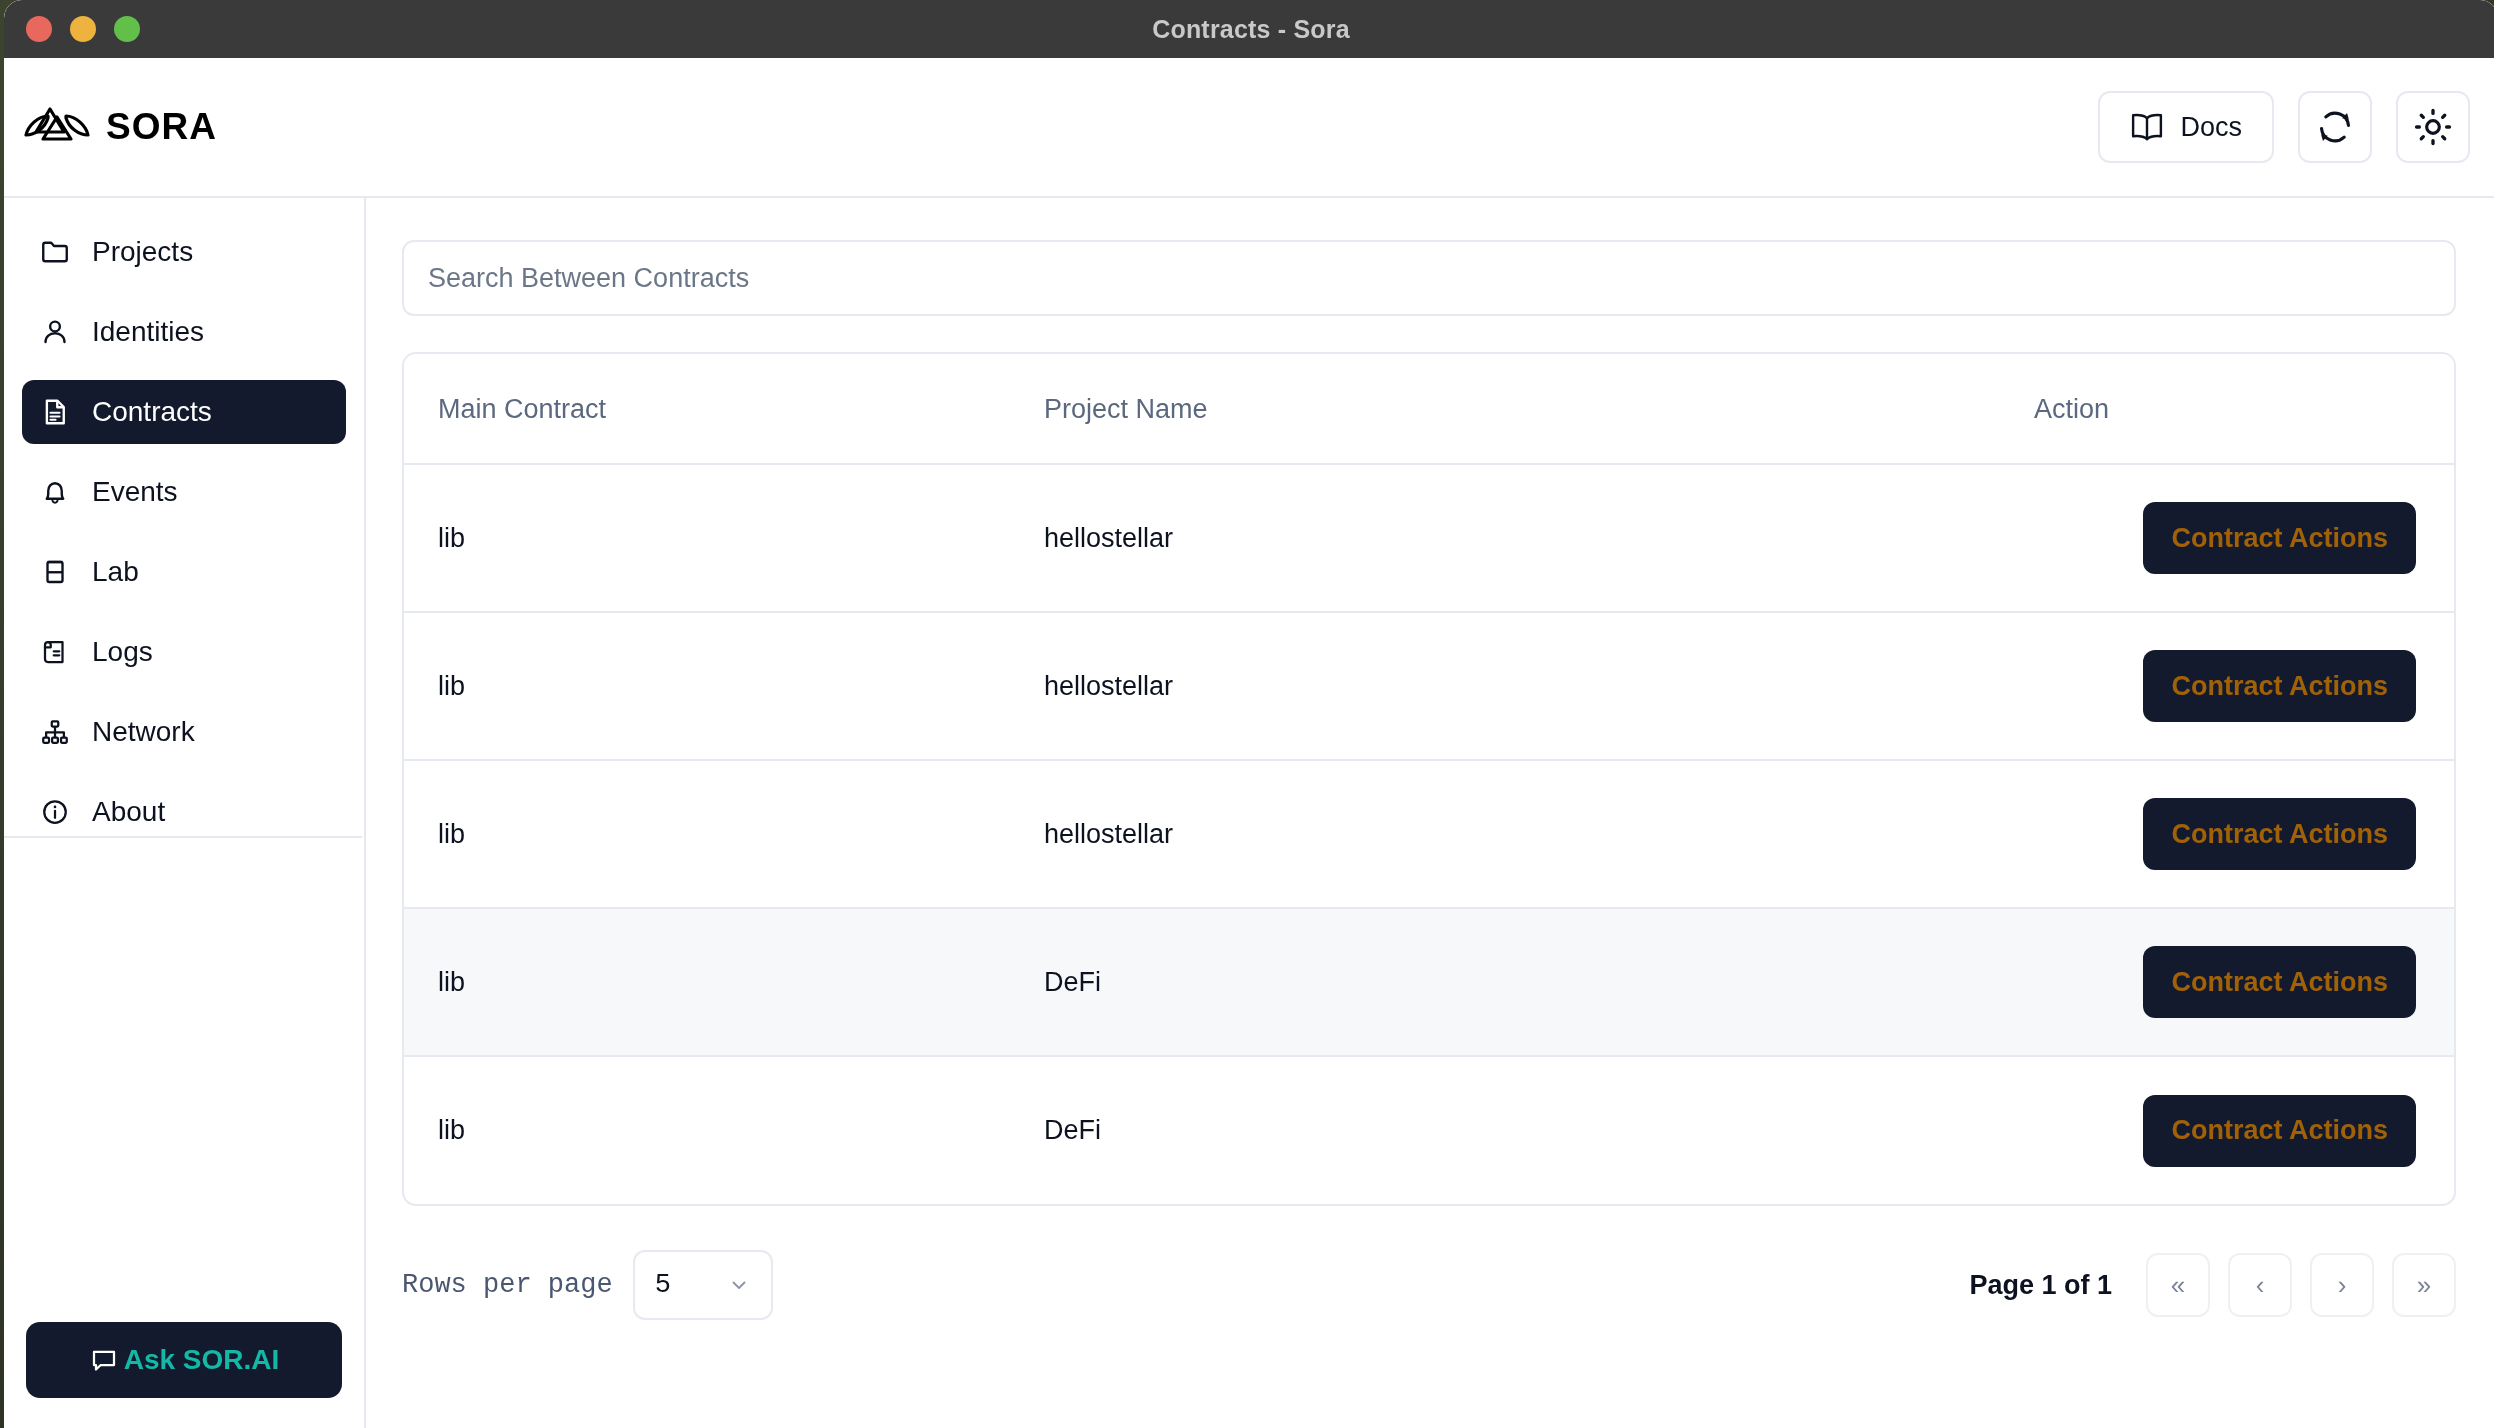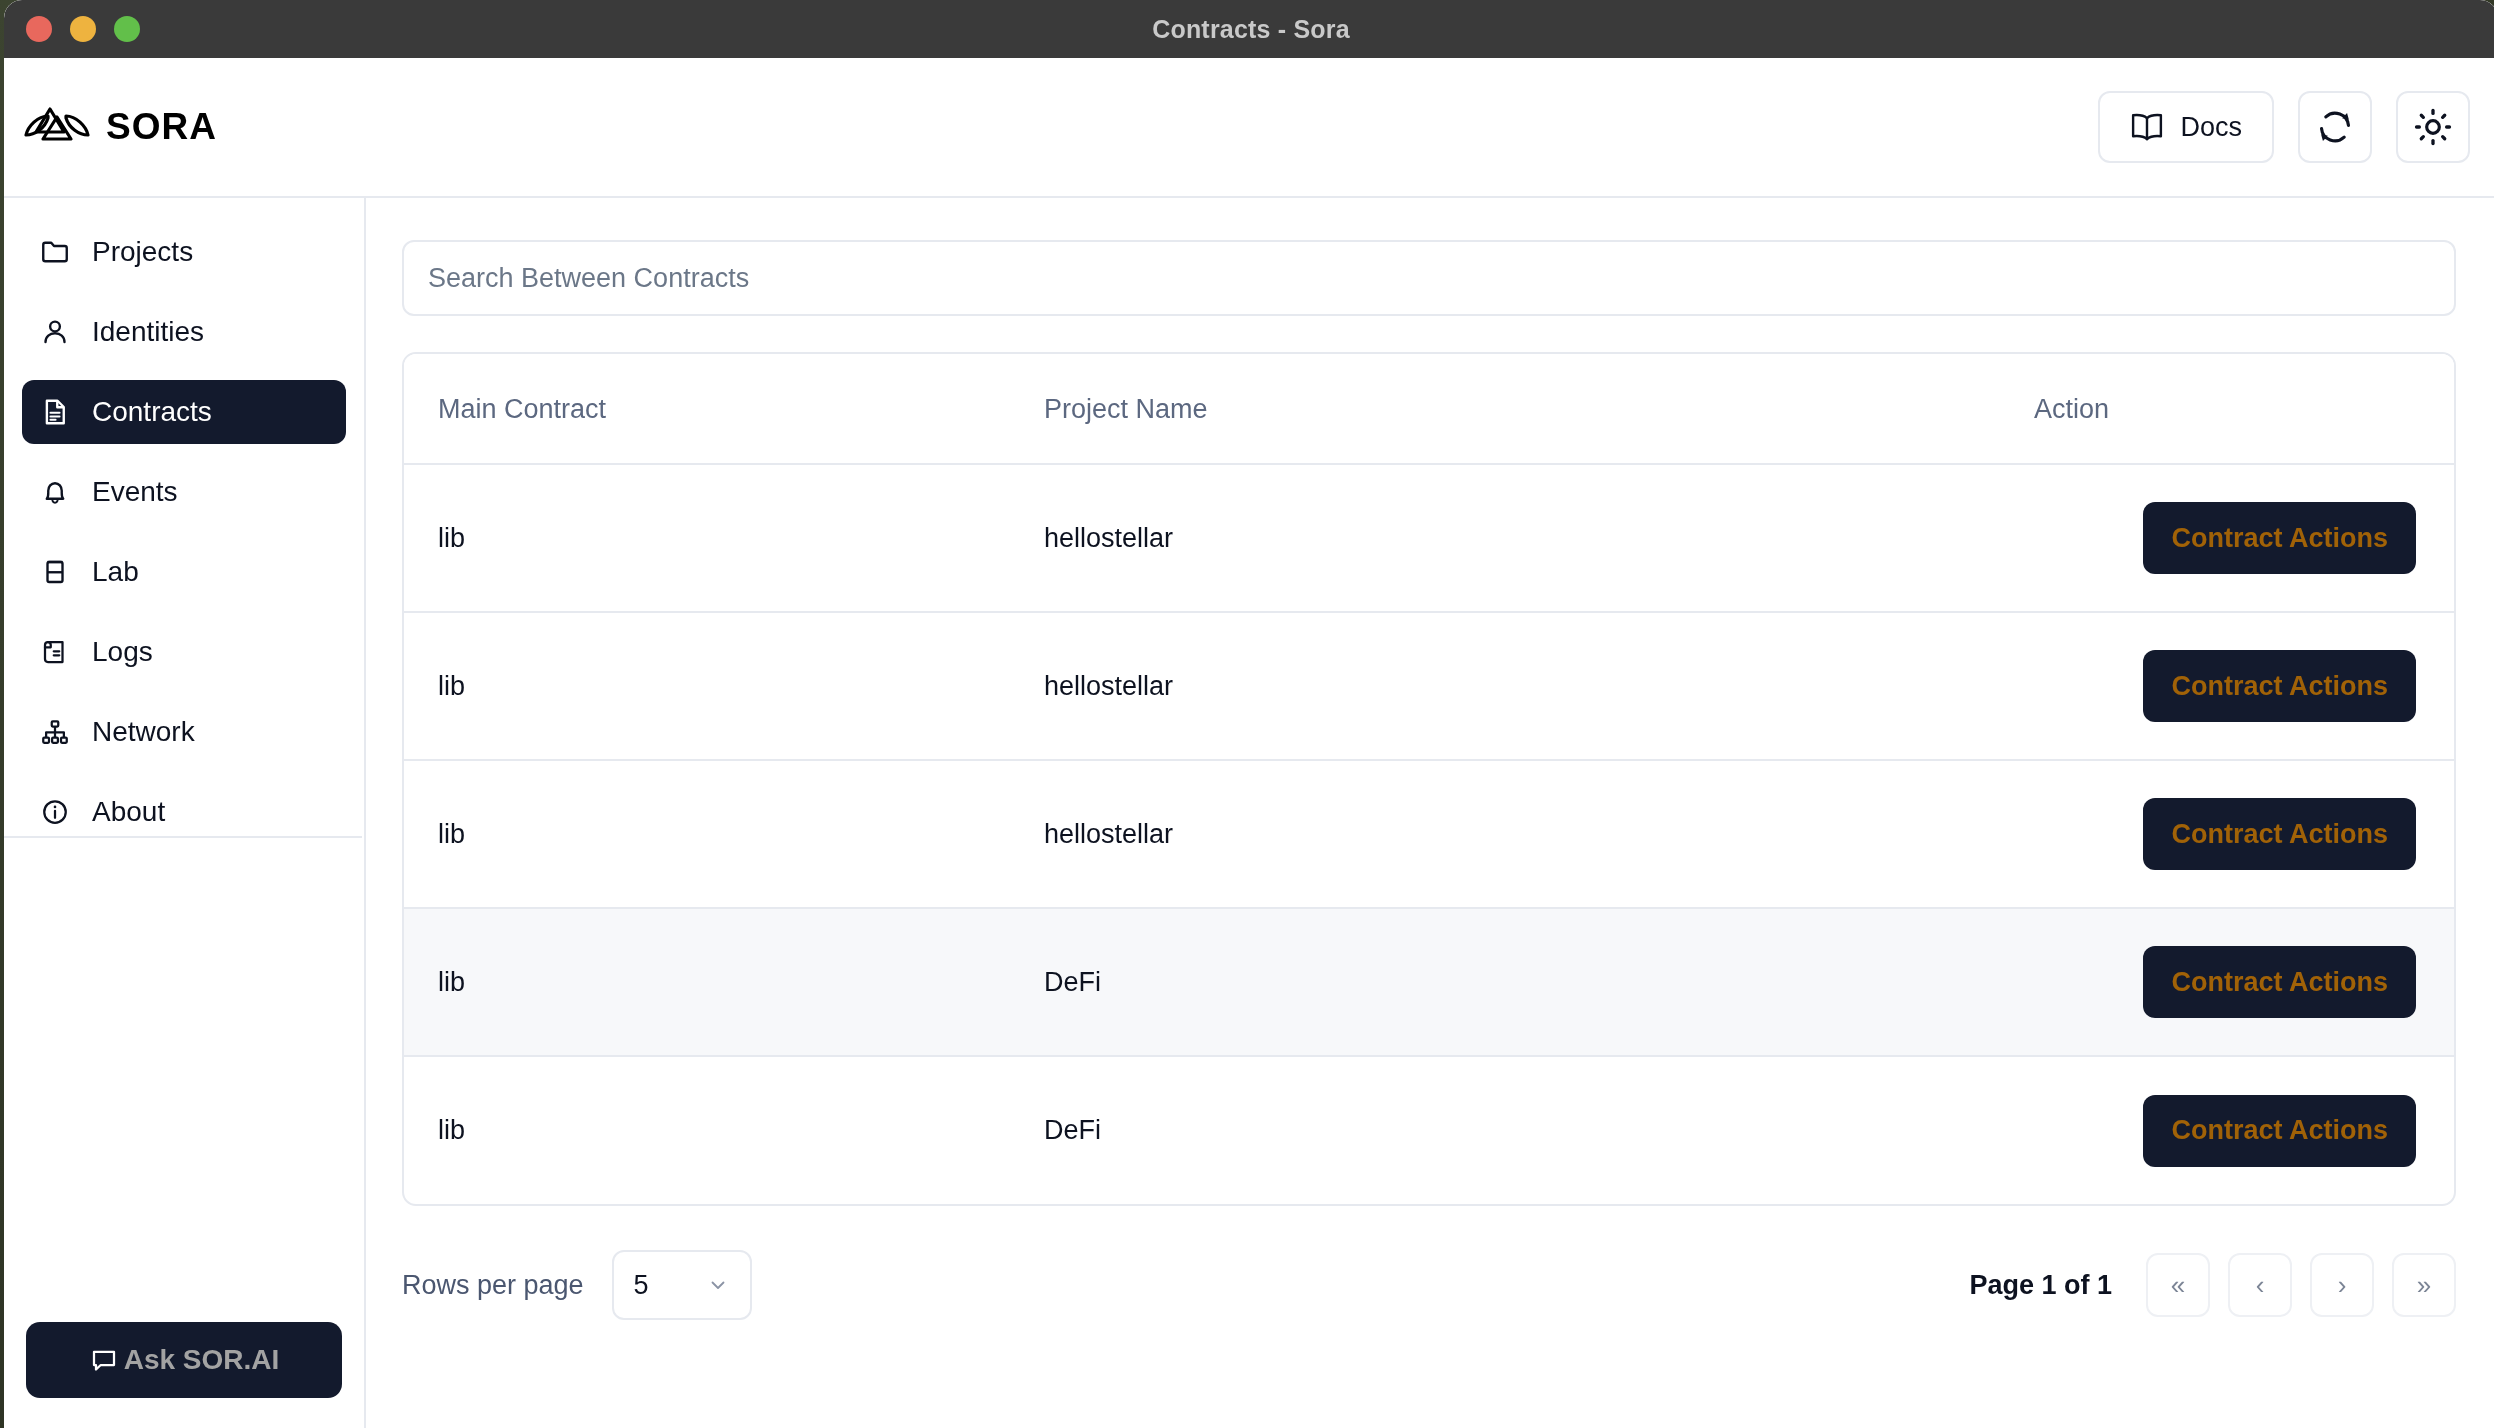--- a/index.html
+++ b/index.html
@@ -133,21 +133,21 @@
   #sidebar-footer {
     margin-top: auto;
     padding: 0 22px 30px 22px;
   }
   #ask-btn {
     height: 76px;
     background: #131a2d;
     border-radius: 14px;
     display: flex; align-items: center; justify-content: center;
     gap: 5px;
-    color: #a3a3a3;
+    color: #14b8a6;
     cursor: pointer;
     border: none; width: 100%;
   }
   #ask-btn .alabel { font-size: 28px; font-weight: bold; }
 
   
   #main {
     flex: 1;
     background: #fff;
     padding: 42px 42px 0 36px;
@@ -209,21 +209,21 @@
     font-weight: bold;
     cursor: pointer;
     white-space: nowrap;
   }
 
   
   #pagination {
     margin-top: 44px;
     display: flex; align-items: center;
   }
-  #rpp-group { display: flex; align-items: center; gap: 28px; }
+  #rpp-group { display: flex; align-items: center; gap: 20px; font-family: Liberation Mono, monospace; }
   #rpp-label { font-size: 27px; color: #4b5770; font-weight: 500; }
   #rpp-select {
     width: 140px; height: 70px;
     border: 2px solid #e6e9ef; border-radius: 12px;
     display: flex; align-items: center; justify-content: space-between;
     padding: 0 20px;
     cursor: pointer;
     background: #fff;
   }
   #rpp-select .val { font-size: 27px; color: #0d1220; }

